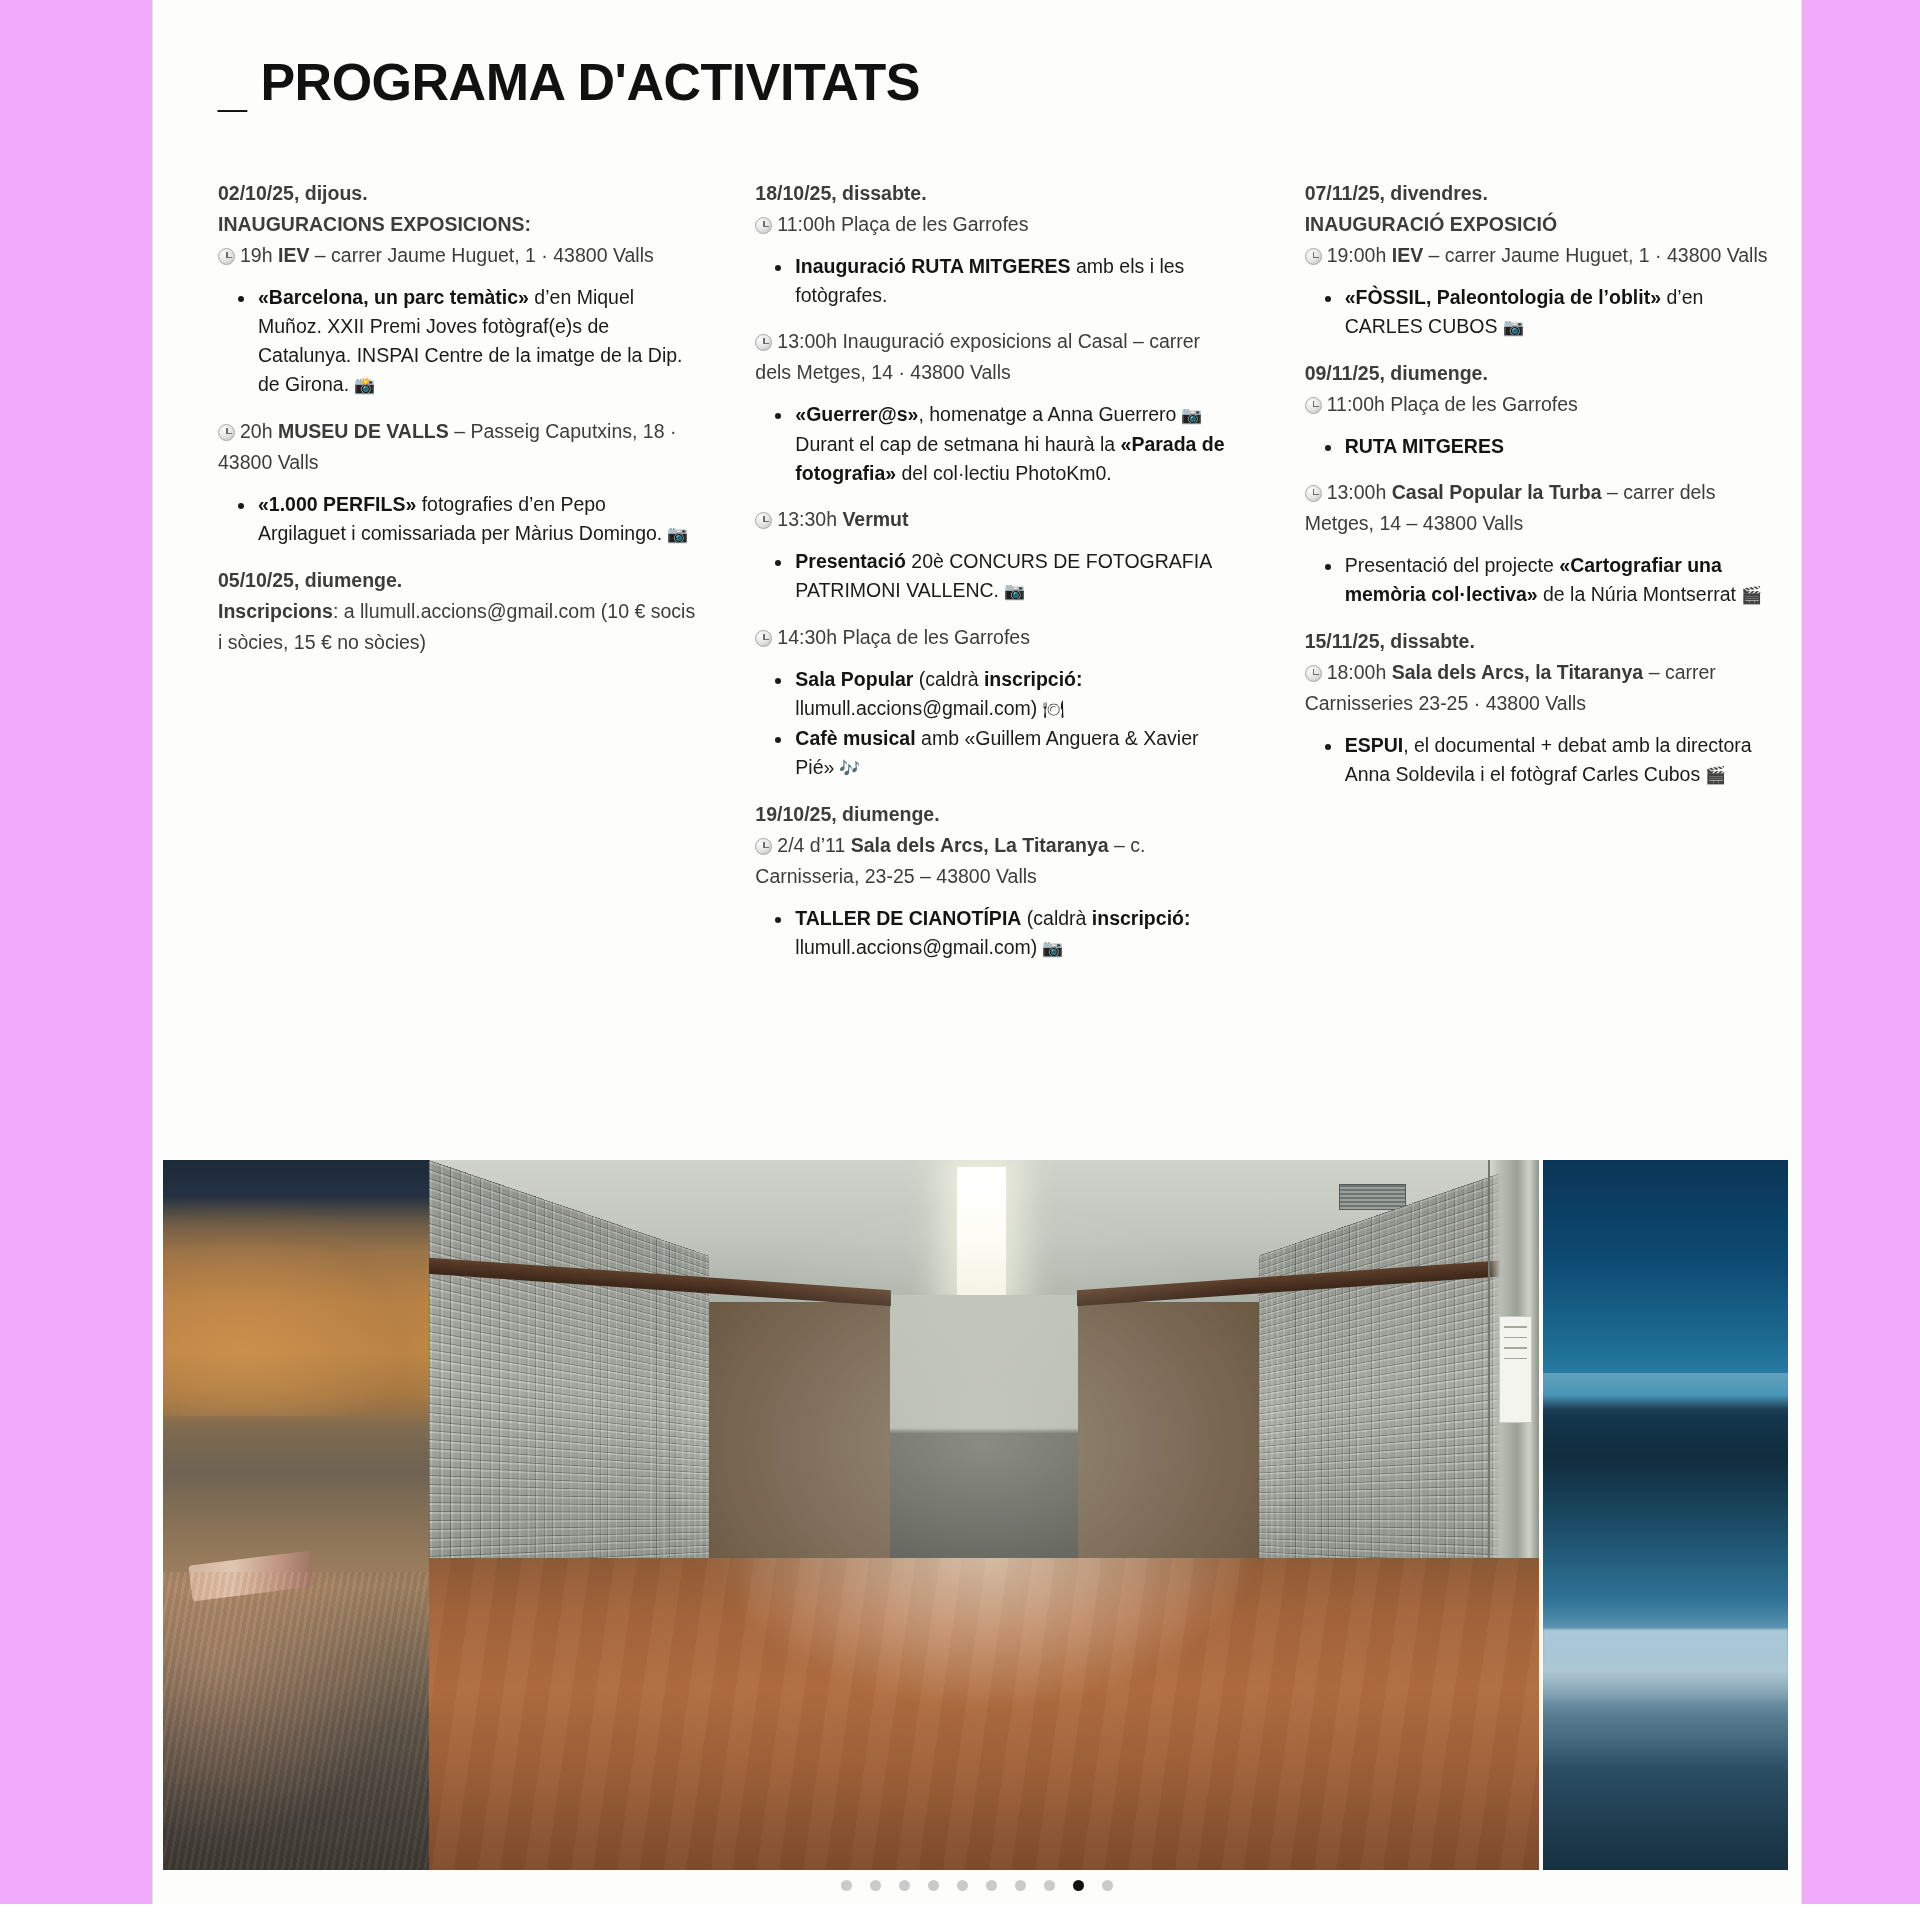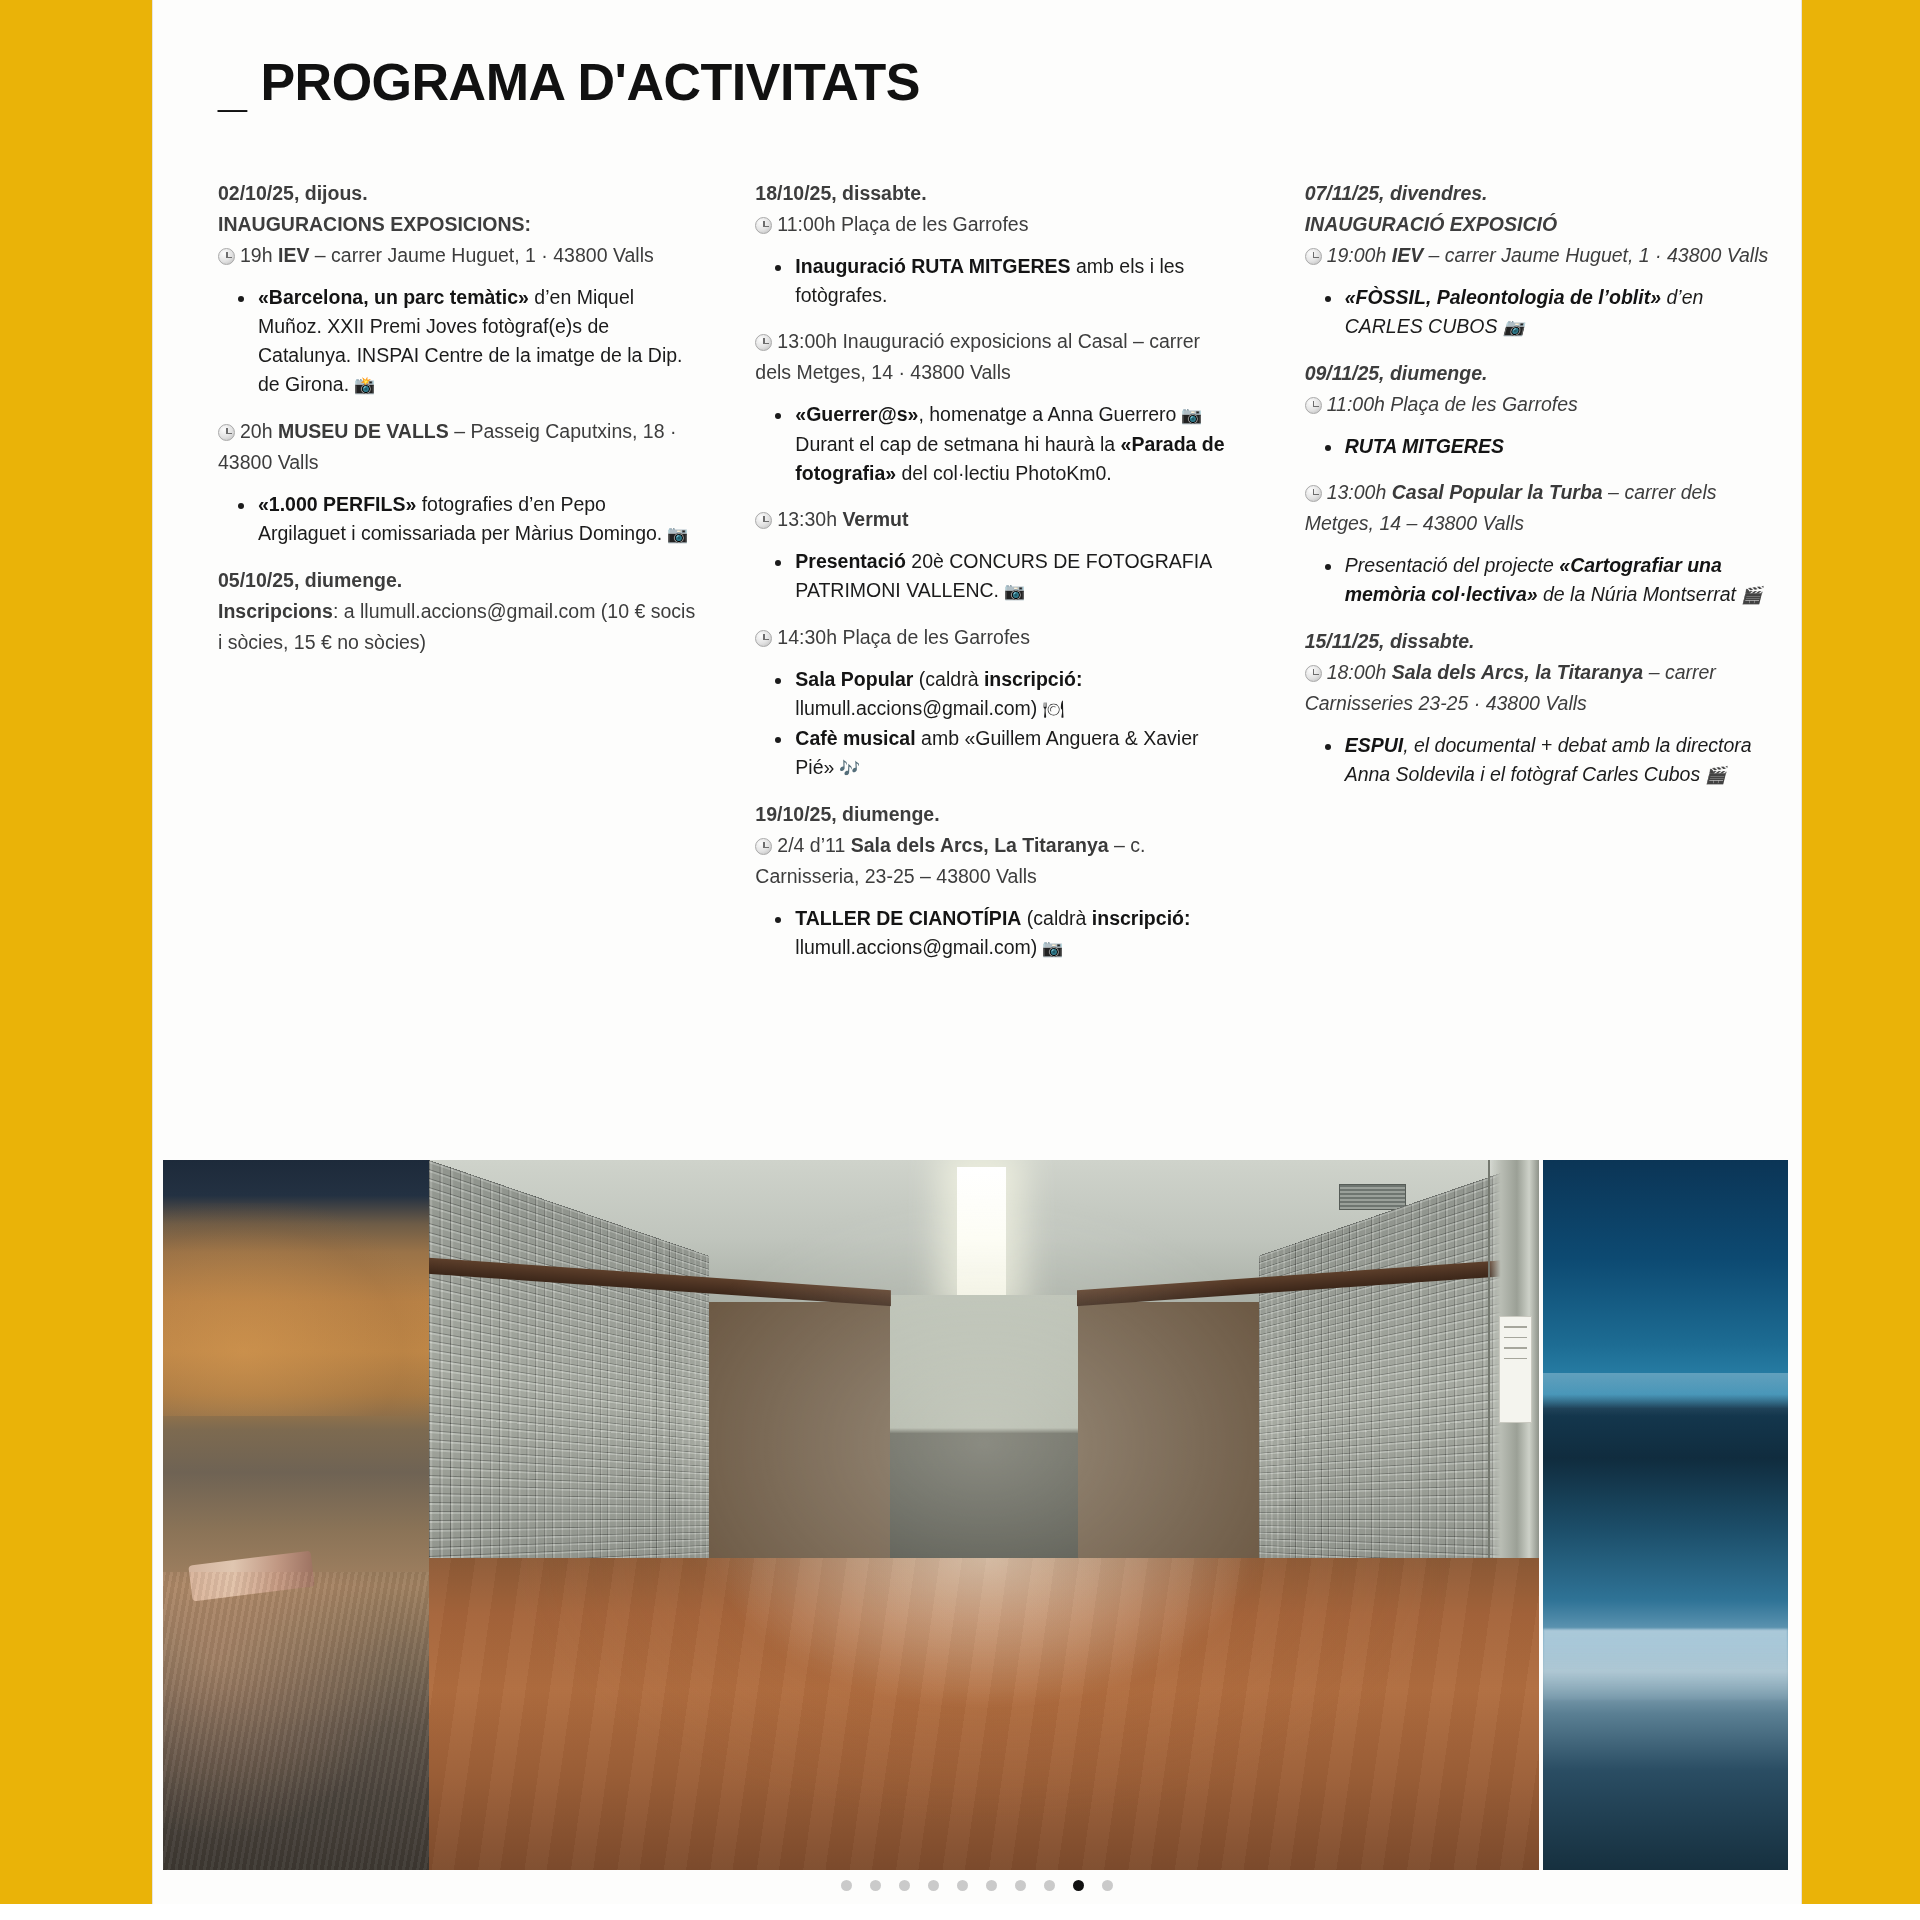--- a/index.html
+++ b/index.html
@@ -5,21 +5,21 @@
   * { box-sizing: border-box; }
   html, body {
     margin: 0; padding: 0;
     width: 1920px; height: 1920px;
     background: #ffffff;
     font-family: "Liberation Sans", sans-serif;
   }
   #root {
     position: relative;
     width: 1920px; height: 1904px;
-    background: #eab308;
+    background: #f0abfc;
     overflow: hidden;
   }
   
   .page-frame {
     position: absolute;
     left: 152px; top: 0px;
     width: 1650px; height: 1905px;
     background: #fdfdfc;
     border: 1px solid #e7e4de;
     border-top: none;
@@ -54,21 +54,21 @@
     width: 1650px;
     display: flex;
     gap: 12px;
   }
   .col {
     width: 520px;
     padding: 0 18px 0 0;
   }
   .col:nth-child(1) { margin-left: 66px; }
   .col:nth-child(2) { margin-left: 28px; }
-  .col:nth-child(3) { margin-left: 40px; font-style: italic; }
+  .col:nth-child(3) { margin-left: 40px; }
 
   .col p {
     margin: 0 0 16px 0;
     font-size: 19.5px;
     line-height: 31px;
     color: #3d3d3d;
     word-wrap: break-word;
   }
   .col p.date {
     color: #3d3d3d;

